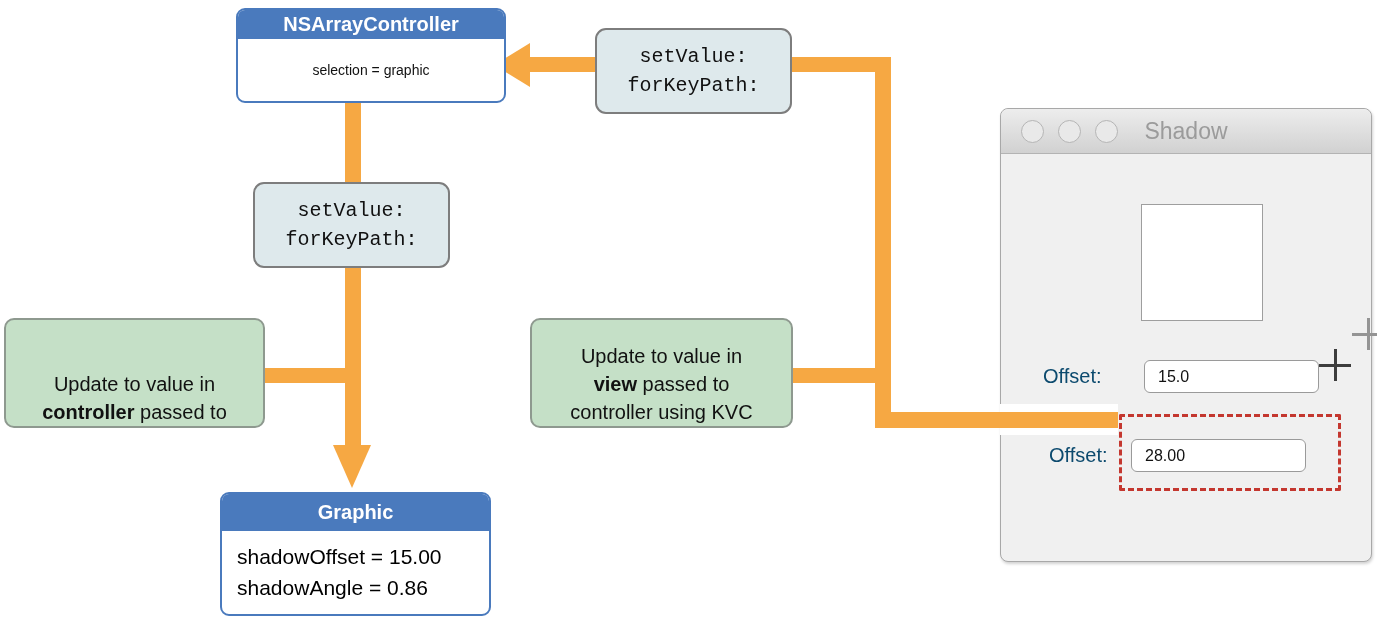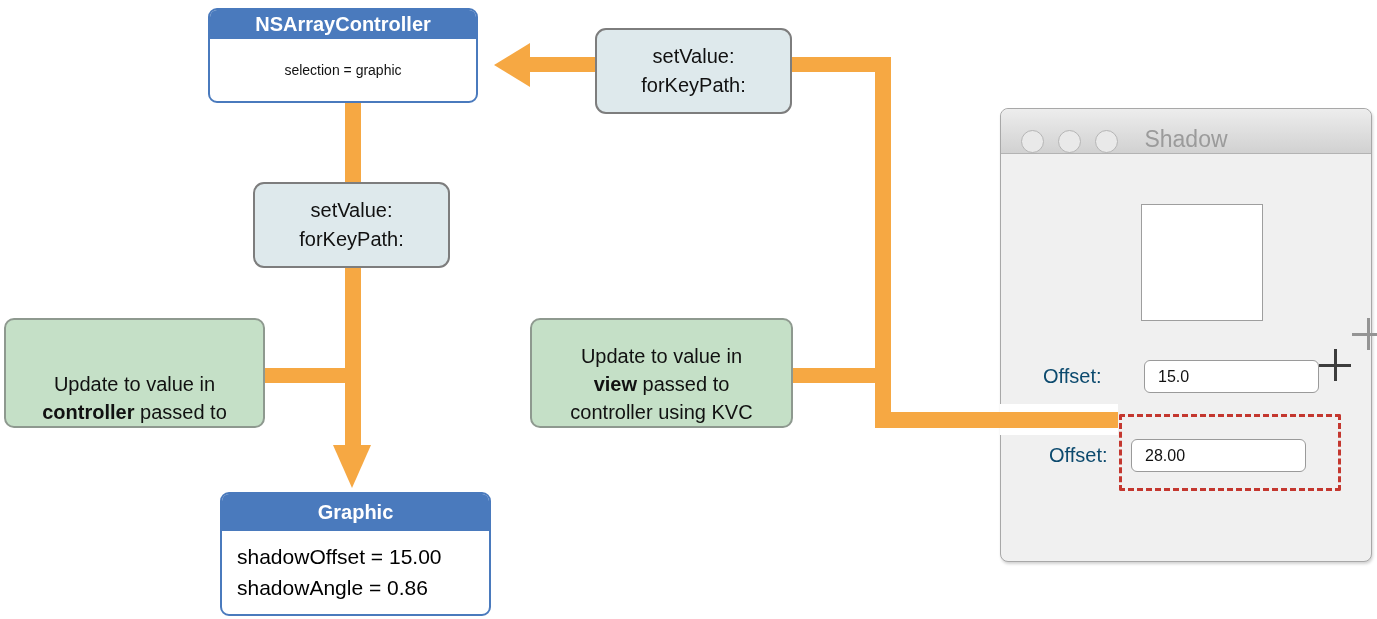--- a/index.html
+++ b/index.html
@@ -31,36 +31,36 @@
     text-align:center;font-size:20px}
   .node-controller .hdr{line-height:29px;height:29px}
   .node-model .hdr{line-height:37px;height:37px}
   .node .body-center{height:62px;display:flex;align-items:center;justify-content:center;
     font-size:14px;color:#111}
   .node .body-lines{padding:10px 0 0 15px;font-size:21px;line-height:31px;color:#000000}
 
   .kvc{position:absolute;width:197px;height:86px;background:var(--kvc-fill);
     border:2px solid #7d7d7d;border-radius:11px;z-index:4;
     display:flex;flex-direction:column;align-items:center;justify-content:center;
-    font-family:Liberation Sans, sans-serif;font-size:20px;line-height:29px;color:#111}
+    font-family:Liberation Mono, monospace;font-size:20px;line-height:29px;color:#111}
 
   .note{position:absolute;background:var(--note-green);border:2px solid #8e998f;
     border-radius:10px;z-index:4;display:flex;flex-direction:column;
     align-items:center;justify-content:flex-end;font-size:20px;line-height:28px;color:#111;
     text-align:center}
   .note b{margin-right:.28em}
 
   
   .window{position:absolute;left:1000px;top:108px;width:372px;height:454px;
     background:#F0F0F0;border:1px solid #A8A8A8;border-radius:8px;
     box-shadow:1px 2px 3px rgba(0,0,0,.18)}
   .titlebar{position:relative;height:45px;border-bottom:1px solid #B3B3B3;
     border-radius:8px 8px 0 0;
     background:linear-gradient(#EDEDED,#D1D1D1);
-    display:flex;align-items:flex-end;padding-left:20px;gap:14px}
+    display:flex;align-items:center;padding-left:20px;gap:14px}
   .light{width:23px;height:23px;border-radius:50%;background:#E9E9E9;
     border:1px solid #B5B5B5}
   .wtitle{position:absolute;left:0;right:0;text-align:center;font-size:23px;
     color:#9B9B9B}
   .preview{position:absolute;left:140px;top:95px;width:122px;height:117px;
     background:#fff;border:1px solid #9E9E9E}
   .cross{position:absolute;width:32px;height:32px}
   .cross::before{content:"";position:absolute;left:0;right:0;top:50%;height:3px;
     margin-top:-1.5px;background:currentColor}
   .cross::after{content:"";position:absolute;top:0;bottom:0;left:50%;width:3px;
@@ -84,21 +84,21 @@
   <div class="bar" style="left:875px;top:412px;width:243px;height:16px"></div>
   <div class="bar" style="left:875px;top:57px;width:16px;height:371px"></div>
   <div class="bar" style="left:524px;top:57px;width:366px;height:15px"></div>
   <div class="head-left" style="left:494px;top:43px"></div>
   <div class="bar" style="left:792px;top:368px;width:92px;height:15px"></div>
 
   <div class="bar" style="left:345px;top:102px;width:16px;height:346px"></div>
   <div class="head-down" style="left:333px;top:445px"></div>
   <div class="bar" style="left:263px;top:368px;width:90px;height:15px"></div>
 
-  <div class="node node-controller" style="left:208px;top:8px;width:270px;height:95px">
+  <div class="node node-controller" style="left:236px;top:8px;width:270px;height:95px">
     <div class="hdr">NSArrayController</div>
     <div class="body-center">selection = graphic</div>
   </div>
 
   <div class="kvc" style="left:595px;top:28px">
     <div>setValue:</div>
     <div>forKeyPath:</div>
   </div>
 
   <div class="kvc" style="left:253px;top:182px">

